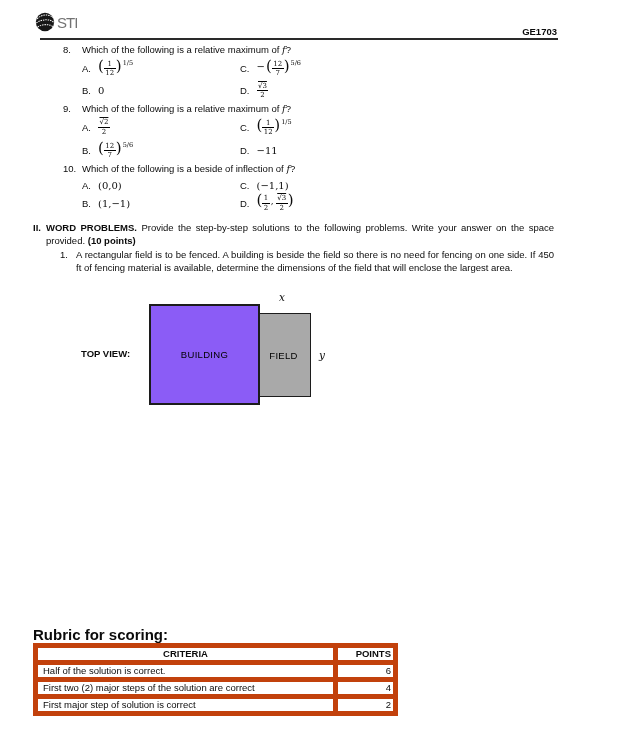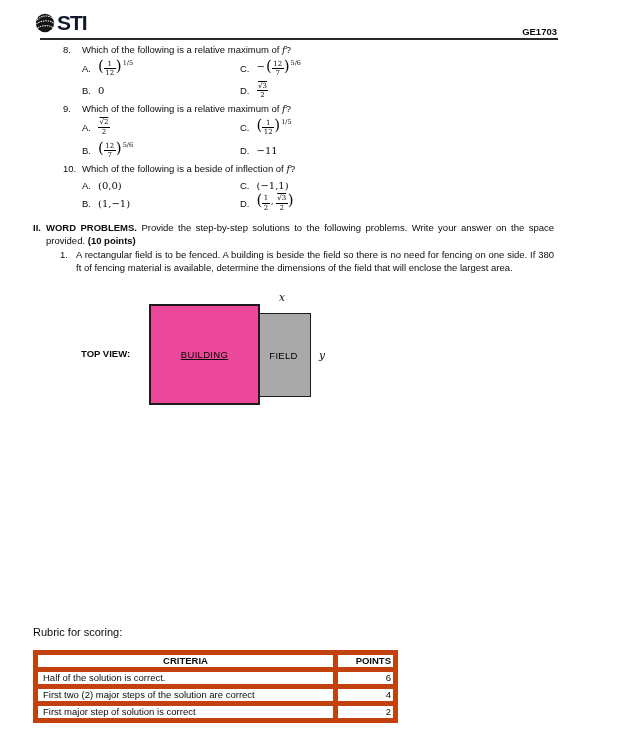--- a/index.html
+++ b/index.html
@@ -4,21 +4,21 @@
 <style>
   html,body { margin:0; padding:0; background:#e8e8e8; }
   .page {
     position:relative; width:625px; height:735px; margin:0 auto;
     background:#ffffff; font-family:"Liberation Sans", sans-serif; color:#0b0b0b;
     overflow:hidden;
   }
 
   
   .logo { position:absolute; left:34px; top:11px; display:flex; align-items:center; gap:1px; }
-  .brand { font-size:21px; font-weight:700; letter-spacing:-1px; color:#0f172a; }
+  .brand { font-size:15px; font-weight:400; letter-spacing:-1px; color:#737373; }
   .code  { position:absolute; top:26px; right:68px; font-size:9.5px; font-weight:bold; }
   .rule  { position:absolute; left:40px; top:38px; width:518px; height:2px; background:#2a2a2a; }
 
   
   .q { position:absolute; left:63px; width:470px; font-size:9.5px; }
   .qline { display:flex; }
   .qnum { min-width:19px; }
   .qtext { white-space:nowrap; }
   .mvar { font-family:"DejaVu Serif", serif; font-style:italic; }
   .opts { display:grid; grid-template-columns:158px auto; row-gap:4px; margin:4px 0 0 19px; }
@@ -48,21 +48,21 @@
   .box { position:absolute; display:flex; align-items:center; justify-content:center; box-sizing:border-box; }
   .building { left:149px; top:304px; width:111px; height:101px; border:2px solid #1c1c1c; z-index:2; }
   .field    { left:256px; top:313px; width:55px; height:84px; border:1.5px solid #1c1c1c; z-index:1; }
   .boxlabel { font-size:9.5px; color:#000; letter-spacing:0.3px; }
   .axis { position:absolute; font-family:"DejaVu Serif", serif; font-style:italic; font-size:10.5px; }
   .ax-x { left:279px; top:291px; }
   .ax-y { left:319px; top:349px; }
 
   
   .rubric { position:absolute; left:33px; top:626px; }
-  .rtitle { font-size:11px; font-weight:normal; margin:0 0 12px 0; }
+  .rtitle { font-size:15px; font-weight:bold; margin:0 0 0 0; }
   table.rt { border-collapse:collapse; width:365px; font-size:9.5px; table-layout:fixed; }
   .rt th, .rt td { border:5px solid #c2410c; padding:0 5px; height:12px; line-height:12px; overflow:hidden; white-space:nowrap; }
   .rt th { font-weight:bold; text-align:center; }
   .rt td.pts, .rt th.pts { width:51px; text-align:right; padding:0 2px; }
 </style>
 </head>
 <body>
 
 <div class="page">
 
@@ -152,27 +152,27 @@
       </div>
     </div>
   </section>
 
   <section class="sec2">
     <span class="roman">II.</span>
     <div class="sec2body">
       <p><b>WORD PROBLEMS.</b> <span>Provide the step-by-step solutions to the following problems. Write your answer on the space provided.</span> <b>(10 points)</b></p>
       <div class="item">
         <span class="inum">1.</span>
-        <p class="itemtext">A rectangular field is to be fenced. A building is beside the field so there is no need for fencing on one side. If 380 ft of fencing material is available, determine the dimensions of the field that will enclose the largest area.</p>
+        <p class="itemtext">A rectangular field is to be fenced. A building is beside the field so there is no need for fencing on one side. If 450 ft of fencing material is available, determine the dimensions of the field that will enclose the largest area.</p>
       </div>
     </div>
   </section>
 
   <div class="dcaption">TOP VIEW:</div>
-  <div class="box building" style="background-color: #ec4899; text-decoration: underline;">
+  <div class="box building" style="background-color: #8b5cf6;">
     <span class="boxlabel">BUILDING</span>
   </div>
   <div class="box field" style="background-color: rgb(169, 169, 169);">
     <span class="boxlabel">FIELD</span>
   </div>
   <span class="axis ax-x">x</span>
   <span class="axis ax-y">y</span>
 
   <section class="rubric">
     <div class="rtitle">Rubric for scoring:</div>

